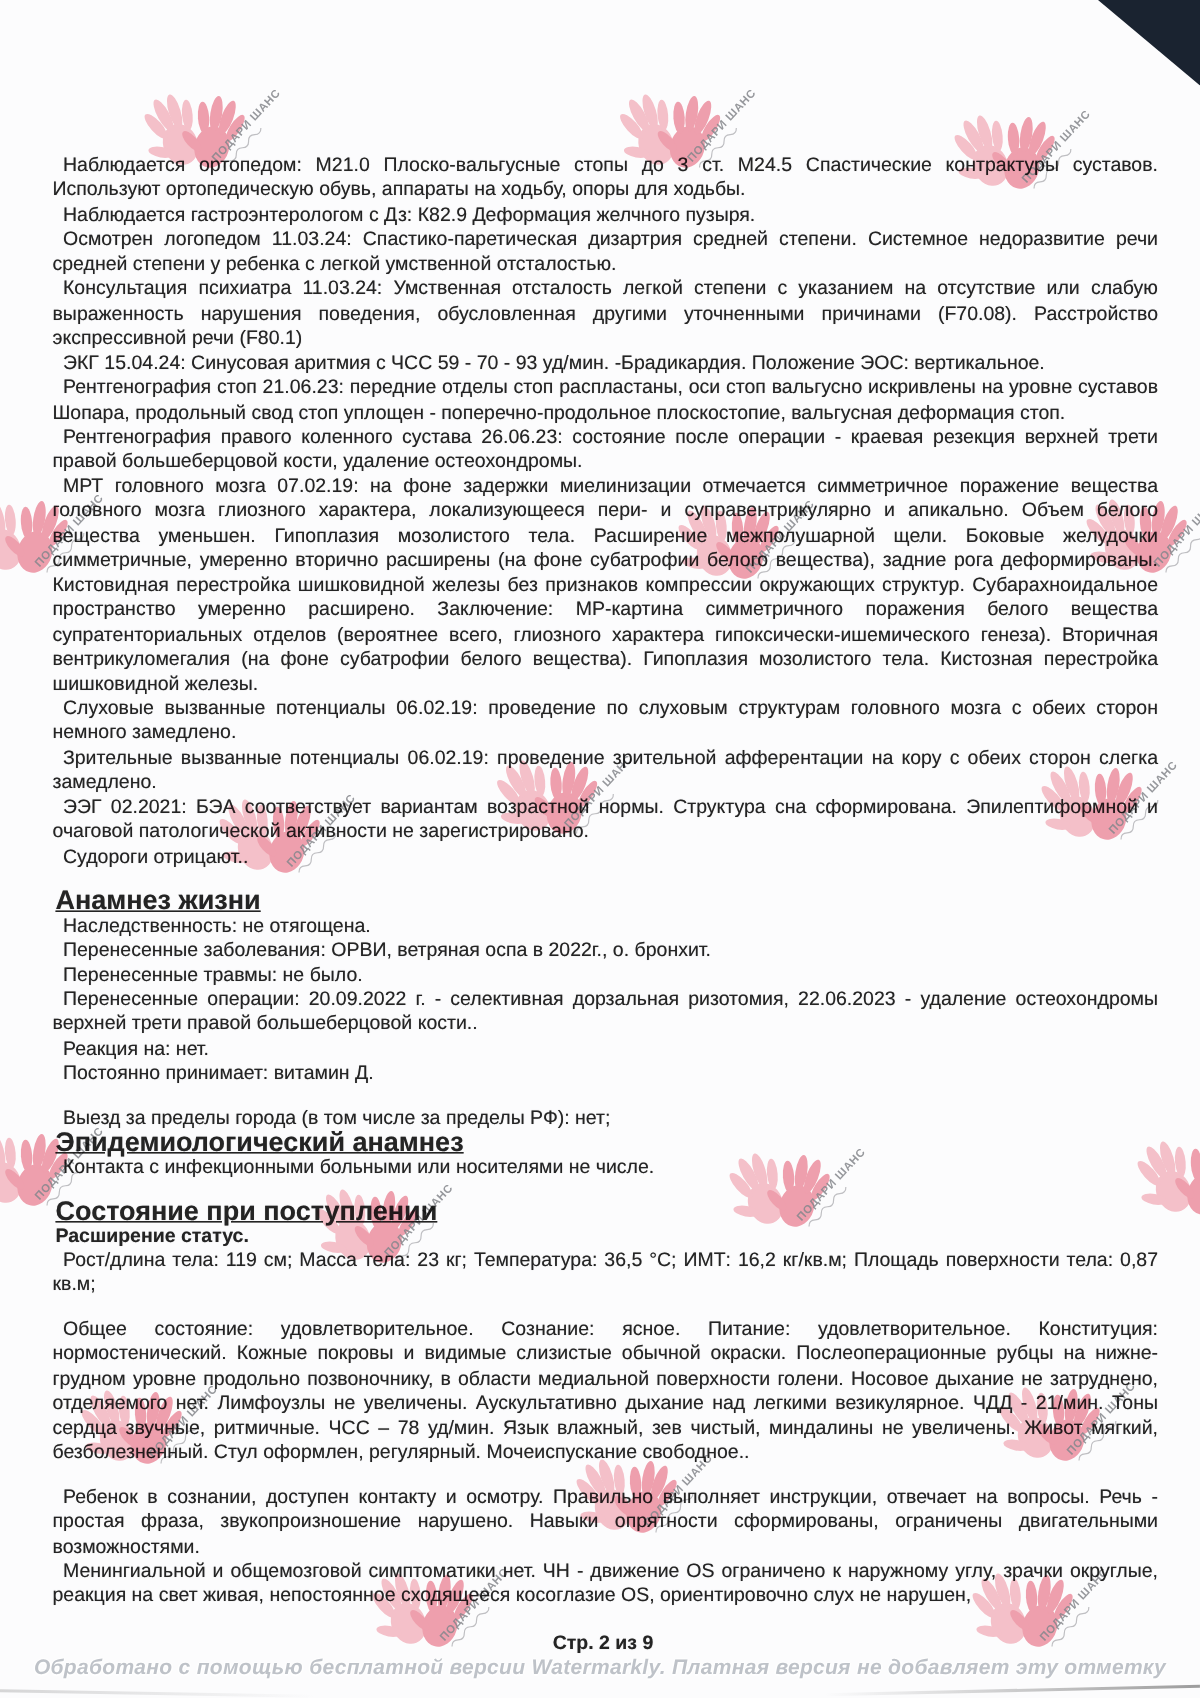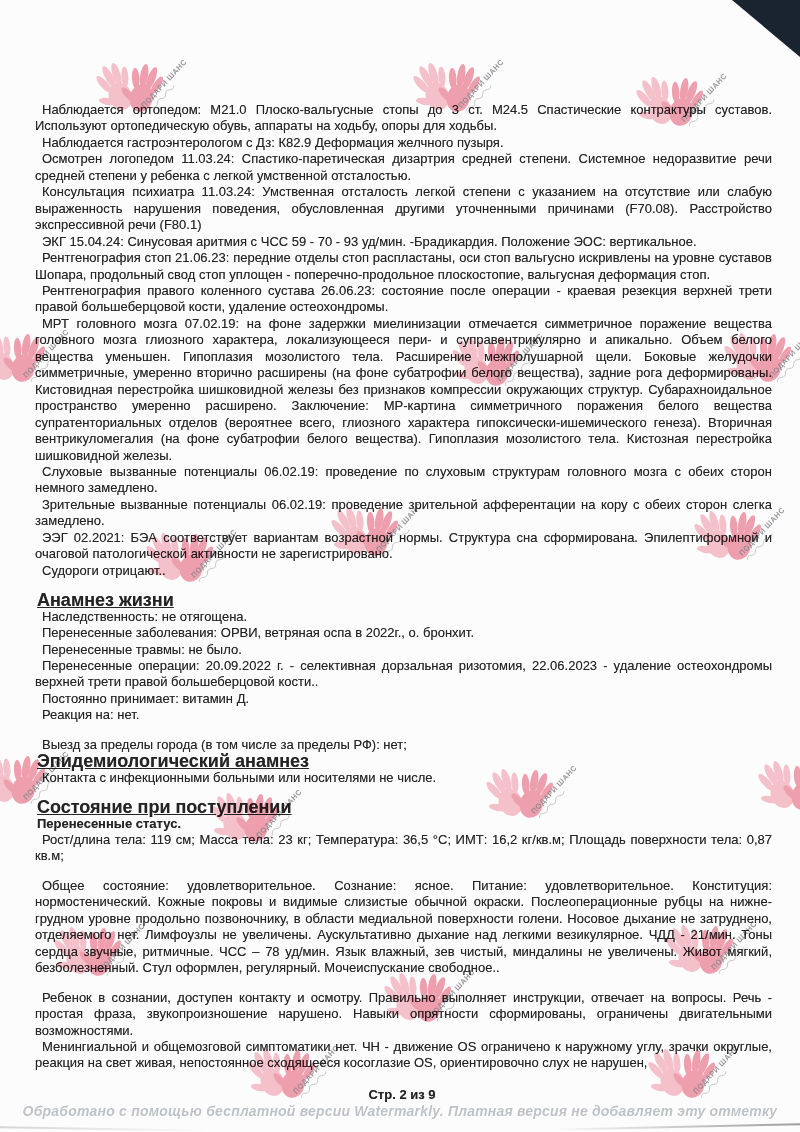--- a/index.html
+++ b/index.html
@@ -102,29 +102,29 @@
     <div class="block p">Слуховые вызванные потенциалы 06.02.19: проведение по слуховым структурам головного мозга с обеих сторон немного замедлено.</div>
     <div class="block p">Зрительные вызванные потенциалы 06.02.19: проведение зрительной афферентации на кору с обеих сторон слегка замедлено.</div>
     <div class="block p">ЭЭГ 02.2021: БЭА соответствует вариантам возрастной нормы. Структура сна сформирована. Эпилептиформной и очаговой патологической активности не зарегистрировано.</div>
     <div class="block p">Судороги отрицают..</div>
     <div class="block gap"></div>
     <div class="block h">Анамнез жизни</div>
     <div class="block p">Наследственность: не отягощена.</div>
     <div class="block p">Перенесенные заболевания: ОРВИ, ветряная оспа в 2022г., о. бронхит.</div>
     <div class="block p">Перенесенные травмы: не было.</div>
     <div class="block p">Перенесенные операции: 20.09.2022 г. - селективная дорзальная ризотомия, 22.06.2023 - удаление остеохондромы верхней трети правой большеберцовой кости..</div>
+    <div class="block p">Реакция на: нет.</div>
     <div class="block p">Постоянно принимает: витамин Д.</div>
-    <div class="block p">Реакция на: нет.</div>
     <div class="block gap"></div>
     <div class="block p">Выезд за пределы города (в том числе за пределы РФ): нет;</div>
     <div class="block h">Эпидемиологический анамнез</div>
     <div class="block p">Контакта с инфекционными больными или носителями не числе.</div>
     <div class="block gap"></div>
     <div class="block h">Состояние при поступлении</div>
-    <div class="block sub">Перенесенные статус.</div>
+    <div class="block sub">Расширение статус.</div>
     <div class="block p">Рост/длина тела: 119 см; Масса тела: 23 кг; Температура: 36,5 °С; ИМТ: 16,2 кг/кв.м; Площадь поверхности тела: 0,87 кв.м;</div>
     <div class="block gap"></div>
     <div class="block p">Общее состояние: удовлетворительное. Сознание: ясное. Питание: удовлетворительное. Конституция: нормостенический. Кожные покровы и видимые слизистые обычной окраски. Послеоперационные рубцы на нижне-грудном уровне продольно позвоночнику, в области медиальной поверхности голени. Носовое дыхание не затруднено, отделяемого нет. Лимфоузлы не увеличены. Аускультативно дыхание над легкими везикулярное. ЧДД - 21/мин. Тоны сердца звучные, ритмичные. ЧСС – 78 уд/мин. Язык влажный, зев чистый, миндалины не увеличены. Живот мягкий, безболезненный. Стул оформлен, регулярный. Мочеиспускание свободное..</div>
     <div class="block gap"></div>
     <div class="block p">Ребенок в сознании, доступен контакту и осмотру. Правильно выполняет инструкции, отвечает на вопросы. Речь - простая фраза, звукопроизношение нарушено. Навыки опрятности сформированы, ограничены двигательными возможностями.</div>
     <div class="block p">Менингиальной и общемозговой симптоматики нет. ЧН - движение OS ограничено к наружному углу, зрачки округлые, реакция на свет живая, непостоянное сходящееся косоглазие OS, ориентировочно слух не нарушен,</div>
   </div>
 
 <div id="wm-layer">
     <div class="wm" style="left: 88px; top: 44px;">

